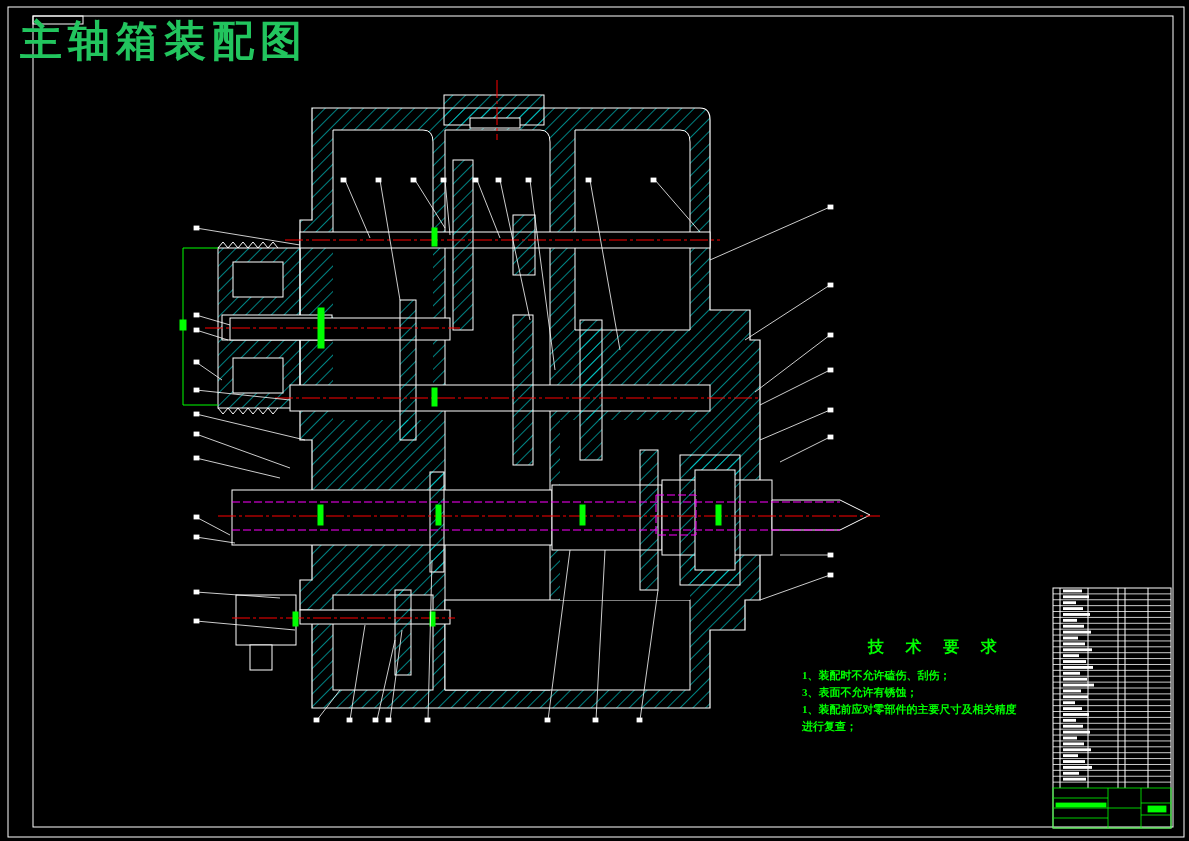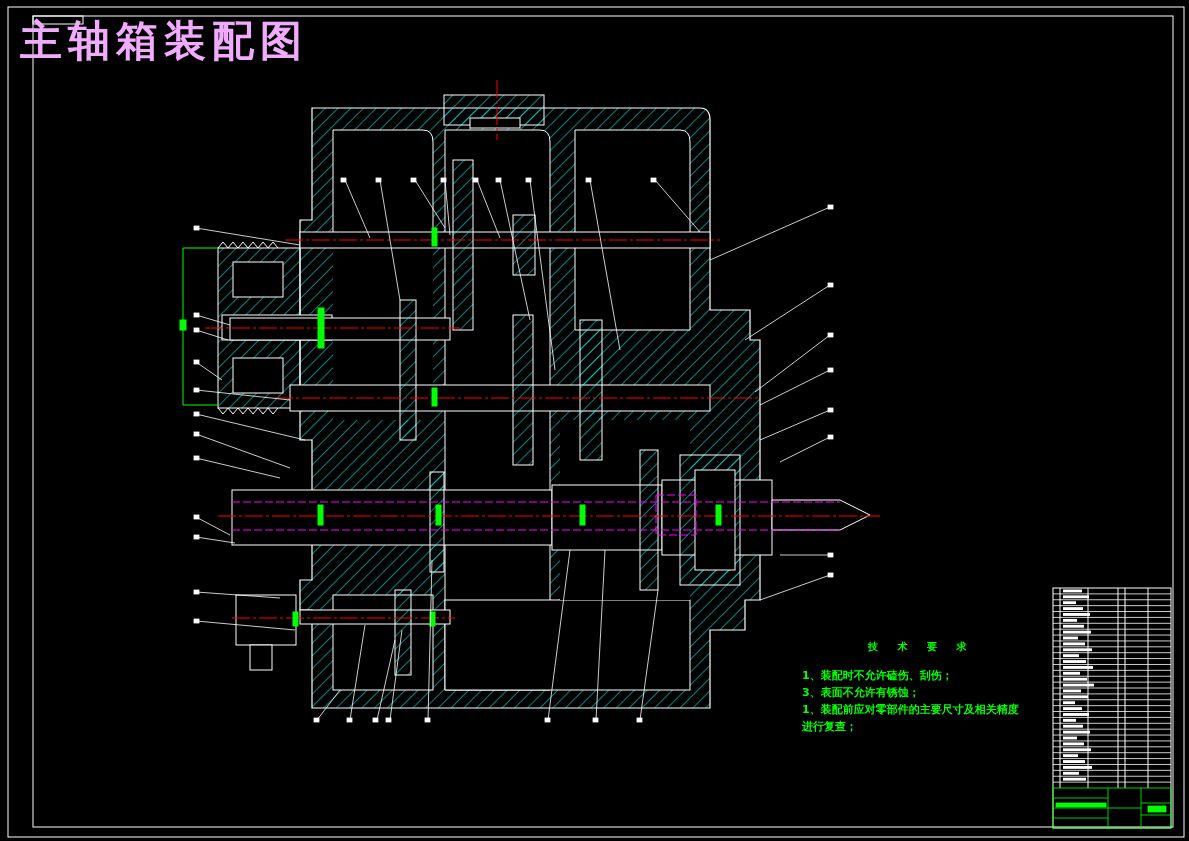--- a/index.html
+++ b/index.html
@@ -1,21 +1,21 @@
 <!DOCTYPE html>
 <html><head>
 <meta charset="utf-8">
 <style>
   html,body{margin:0;padding:0;background:#000;}
   body{width:1189px;height:841px;position:relative;overflow:hidden;font-family:"DejaVu Sans",sans-serif;}
   #canvas{position:absolute;left:0;top:0;}
-  .title{position:absolute;left:20px;top:16px;font-size:42px;color:#f0abfc;letter-spacing:6px;font-family:"DejaVu Serif",serif;font-weight:bold;line-height:50px;}
+  .title{position:absolute;left:20px;top:16px;font-size:42px;color:#22c55e;letter-spacing:6px;font-family:"DejaVu Serif",serif;font-weight:bold;line-height:50px;}
   .tech{position:absolute;left:802px;top:638px;color:#00ff00;font-size:11px;line-height:17px;font-weight:bold;}
-  .tech .th{display:block;margin-left:66px;letter-spacing:8px;margin-bottom:12px;font-size:10px;}
-  .tech .ln{display:block;white-space:nowrap;}
+  .tech .th{display:block;margin-left:66px;letter-spacing:8px;margin-bottom:12px;font-size:16px;}
+  .tech .ln{display:block;white-space:nowrap;font-family:Liberation Serif, serif;}
 </style>
 </head>
 <body>
 
 <svg id="canvas" width="1189" height="841">
   <defs>
     <pattern id="hatch" patternUnits="userSpaceOnUse" width="9" height="9" patternTransform="rotate(45)">
       <line x1="0" y1="0" x2="0" y2="9" stroke="#00ffff" stroke-width="1"></line>
     </pattern>
   </defs>

